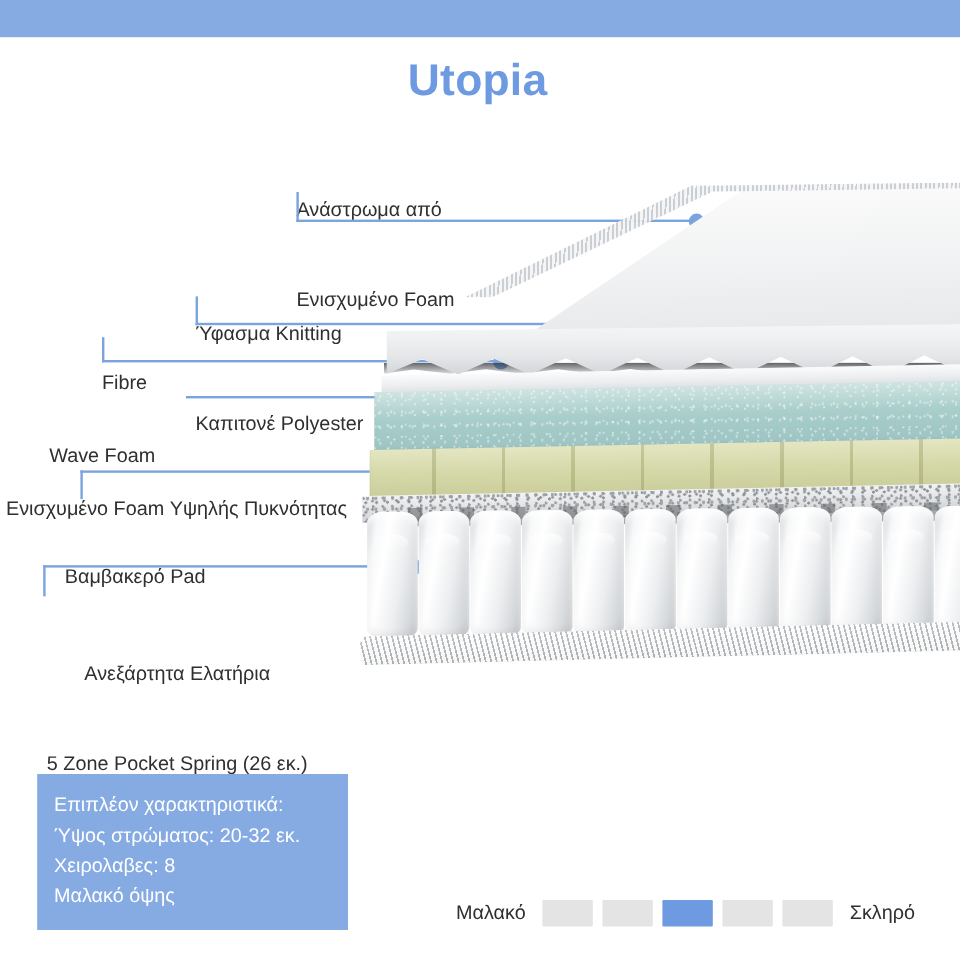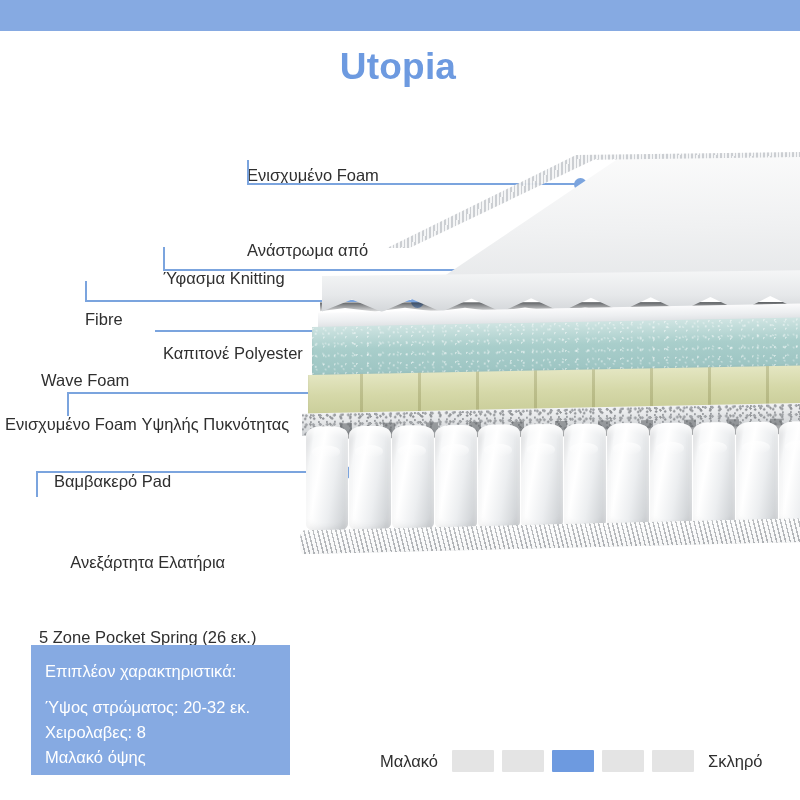--- a/index.html
+++ b/index.html
@@ -254,21 +254,21 @@
     width: 259px;
     height: 130px;
     background: #86aae2;
     box-sizing: border-box;
     padding: 14px 0 0 14px;
   }
   .features-title {
     font-size: 16.5px;
     color: #ffffff;
     line-height: 24px;
-    margin-bottom: 12px;
+    margin-bottom: 2px;
   }
   .features-line {
     font-size: 16.5px;
     color: #ffffff;
     line-height: 25px;
     white-space: pre;
   }
 
   
   .firmness {
@@ -303,22 +303,22 @@
 </head>
 <body>
 
 <div id="stage">
 
   <div class="top-bar"></div>
 
   <div class="title">Utopia</div>
 
   <div class="label" style="left:247px; top:113px;">
+    <div>Ανάστρωμα από</div>
     <div>Ενισχυμένο Foam</div>
-    <div>Ανάστρωμα από</div>
   </div>
   <div class="lead-v" style="left:247px; top:160px; height:25px;"></div>
   <div class="lead-h" style="left:247px; top:183px; width:335px;"></div>
   <div class="lead-dot" style="left:574px; top:178px;"></div>
 
   <div class="label" style="left:163px; top:216px;">
     <div>Ύφασμα Knitting</div>
     <div>Καπιτονέ Polyester</div>
   </div>
   <div class="lead-v" style="left:163px; top:247px; height:24px;"></div>

